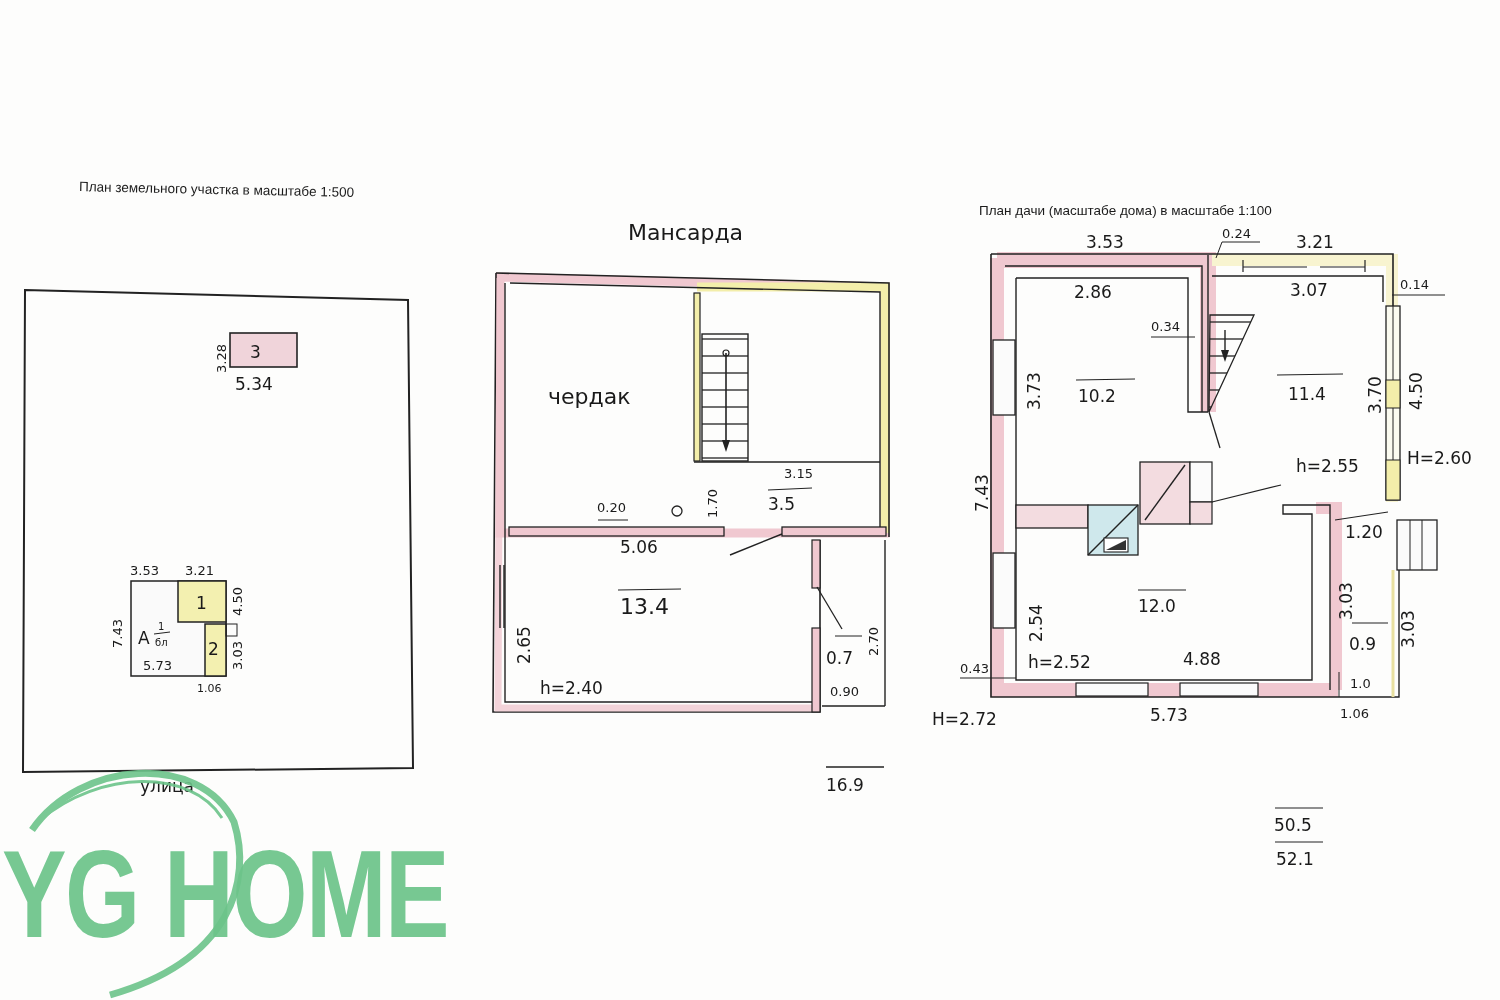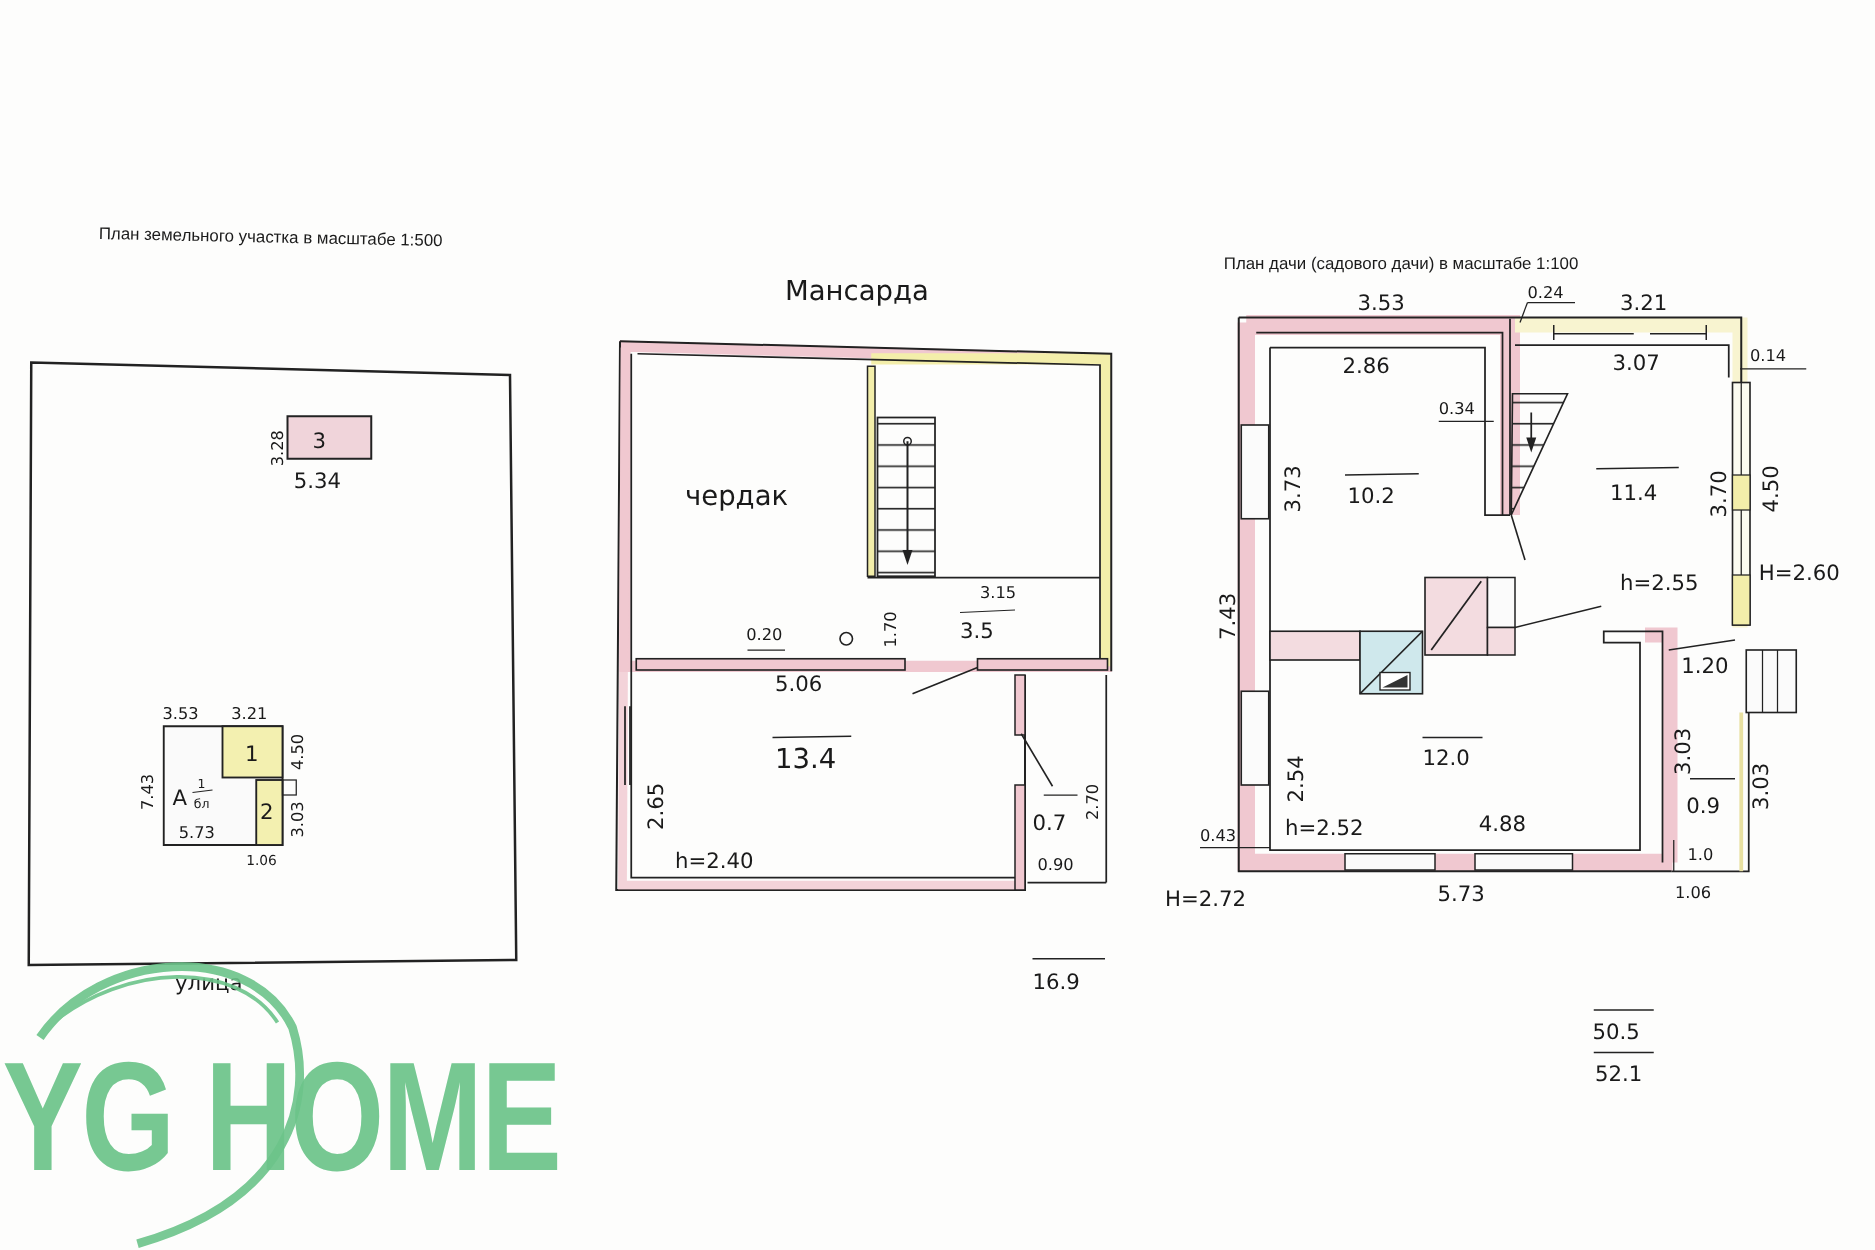--- a/index.html
+++ b/index.html
@@ -27,21 +27,21 @@
       font-weight: bold; font-size: 124px; letter-spacing: -2px;
       color: #6cc48a; opacity: 0.92;
       transform: scaleX(0.78); transform-origin: left top;
       line-height: 1; white-space: nowrap;
     }
   </style>
 </head>
 <body>
 
 <div class="print-title" style="left:79px; top:182px; transform:rotate(1.2deg);">План земельного участка в масштабе 1:500</div>
-<div class="print-title" style="left:979px; top:203px;">План дачи (садового дачи) в масштабе 1:100</div>
+<div class="print-title" style="left:979px; top:203px;">План дачи (масштабе дома) в масштабе 1:100</div>
 
 <svg class="plan" width="1500" height="1000" viewBox="0 0 1500 1000">
   <defs>
     <pattern id="stairs" width="10" height="17" patternUnits="userSpaceOnUse">
       <line x1="0" y1="16" x2="10" y2="16" stroke="#222" stroke-width="1.3"></line>
     </pattern>
   </defs>
 
   <g>
     <path d="M25 290 L408 300 L413 768 L23 772 Z" fill="none" stroke="#222" stroke-width="2"></path>

